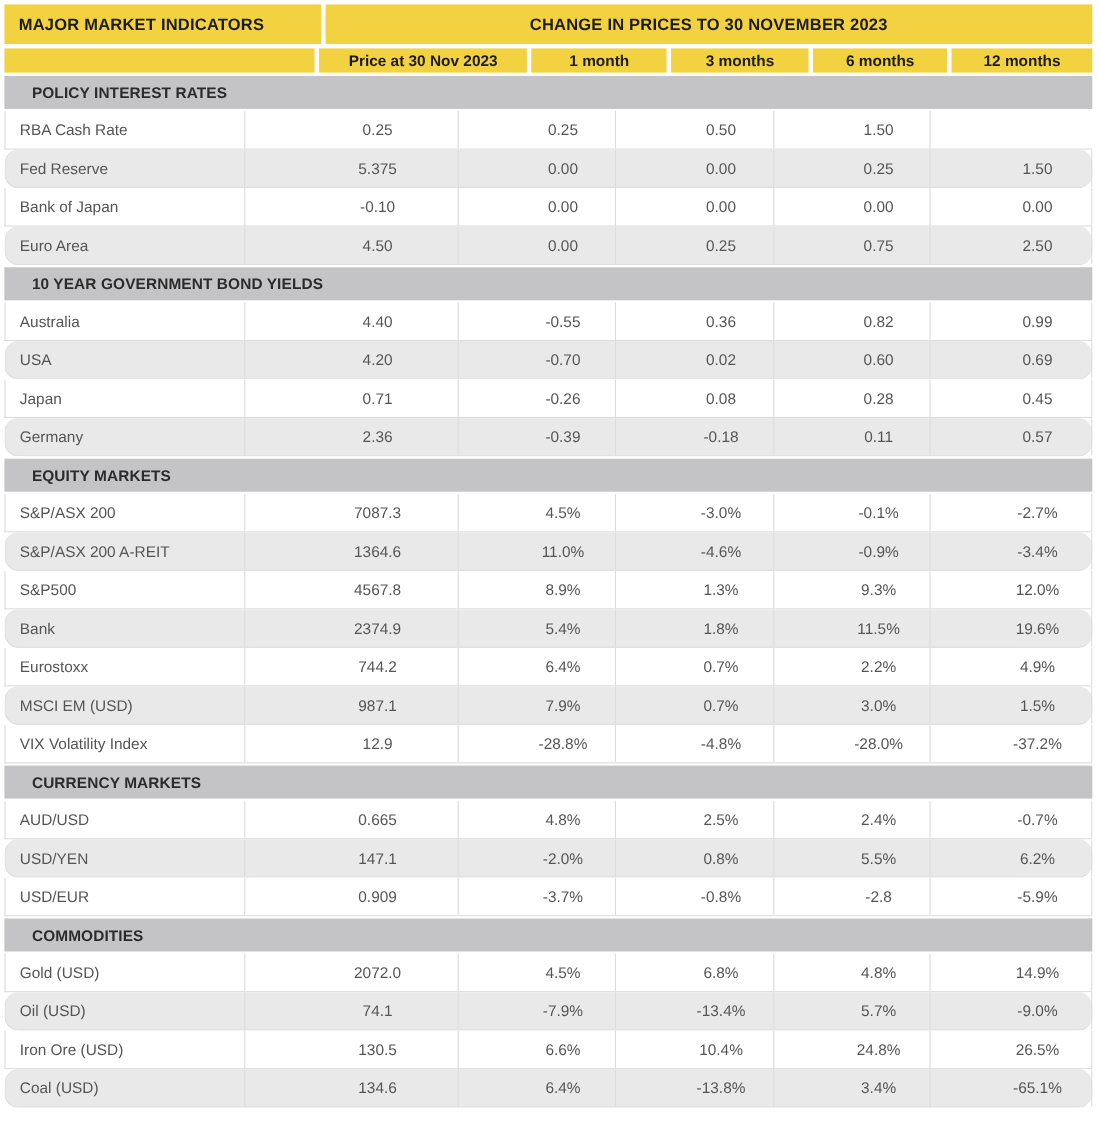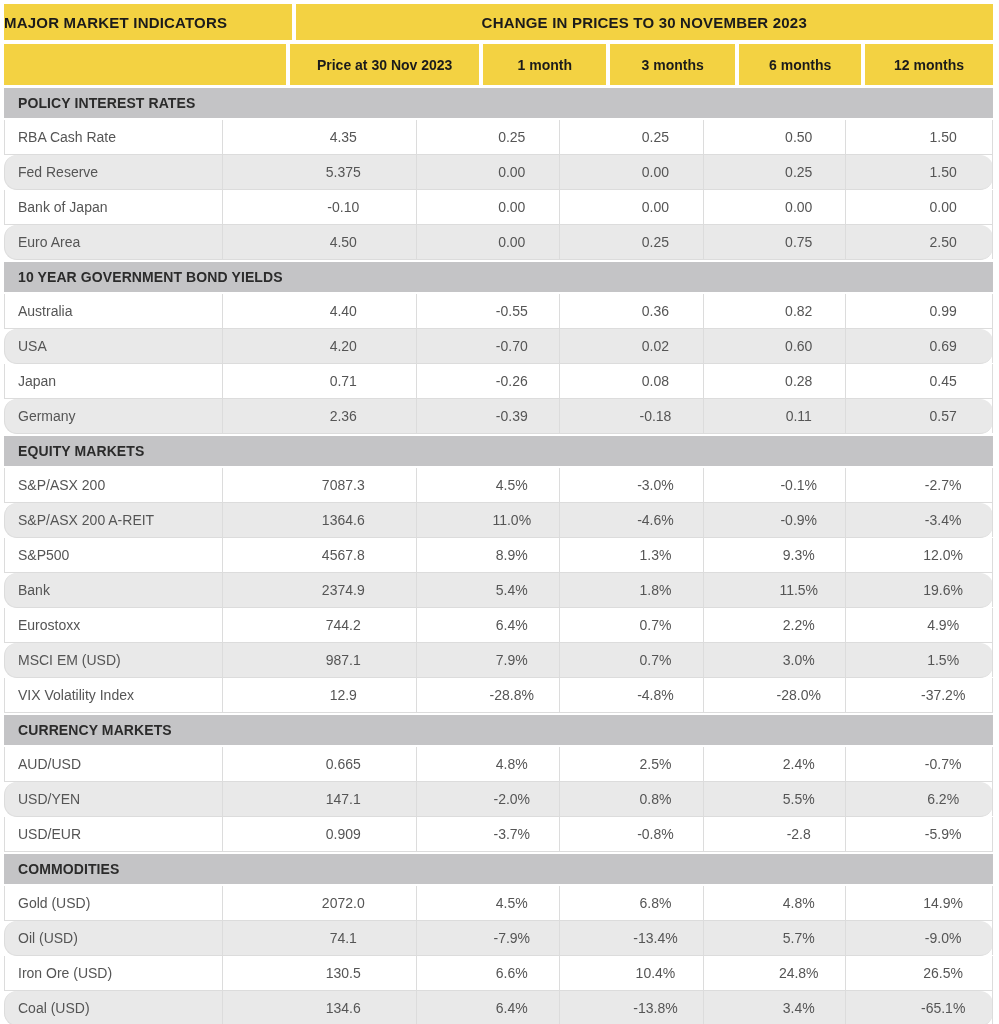--- a/index.html
+++ b/index.html
@@ -23,44 +23,44 @@
   }
   .grid-head1 > div {
     background: var(--yellow, #F3D242);
     display: flex;
     align-items: center;
     font-weight: bold;
     font-size: 15px;
     color: var(--header-text, #1B1B1B);
     letter-spacing: 0.2px;
   }
-  .title-cell { }
+  .title-cell { padding-left: 13px; }
   .span-cell { justify-content: center; }
   .grid-head2 {
     display: grid;
     grid-template-columns: 289fr 194fr 126fr 128fr 125fr 131fr;
     column-gap: 4px;
-    height: 41px;
+    height: 22px;
     margin-bottom: 3px;
   }
   .grid-head2 > div {
     background: var(--yellow, #F3D242);
     display: flex;
     align-items: center;
     justify-content: center;
     font-weight: bold;
     font-size: 14px;
     color: var(--header-text, #1B1B1B);
   }
   .section-row {
     background: var(--section-gray, #C4C4C6);
     height: 30px;
     display: flex;
     align-items: center;
-    padding-left: 14px;
+    padding-left: 25px;
     font-weight: bold;
     font-size: 14px;
     color: #2B2B2B;
     margin: 2px 0;
     letter-spacing: 0.1px;
   }
   .data-row {
     display: grid;
     grid-template-columns: 289fr 194fr 126fr 128fr 125fr 131fr;
     height: 35px;
@@ -98,21 +98,20 @@
     <div>6 months</div>
     <div>12 months</div>
   </div>
 
   <div id="table-body">
       <div class="section-row">
         <span>POLICY INTEREST RATES</span>
       </div>
       <div class="data-row">
         <div class="cell label-cell">RBA Cash Rate</div>
-        <div class="cell num-cell">4.35</div>
         <div class="cell num-cell">0.25</div>
         <div class="cell num-cell">0.25</div>
         <div class="cell num-cell">0.50</div>
         <div class="cell num-cell">1.50</div>
       </div>
       <div class="data-row alt">
         <div class="cell label-cell">Fed Reserve</div>
         <div class="cell num-cell">5.375</div>
         <div class="cell num-cell">0.00</div>
         <div class="cell num-cell">0.00</div>

